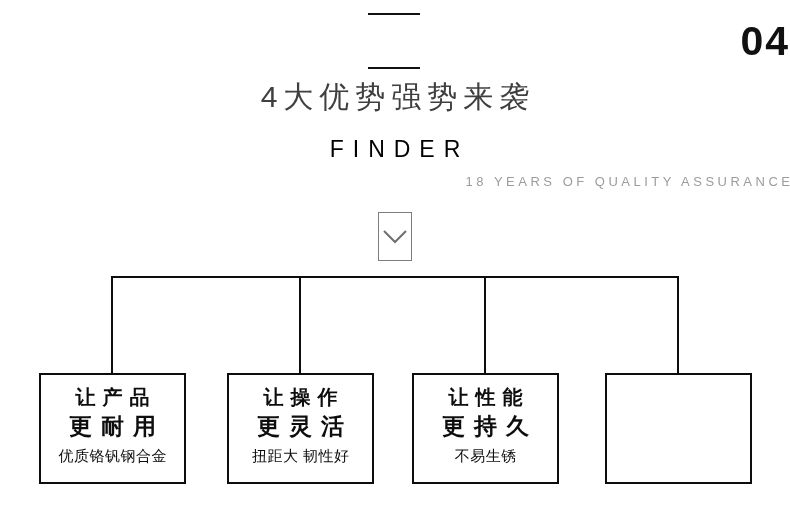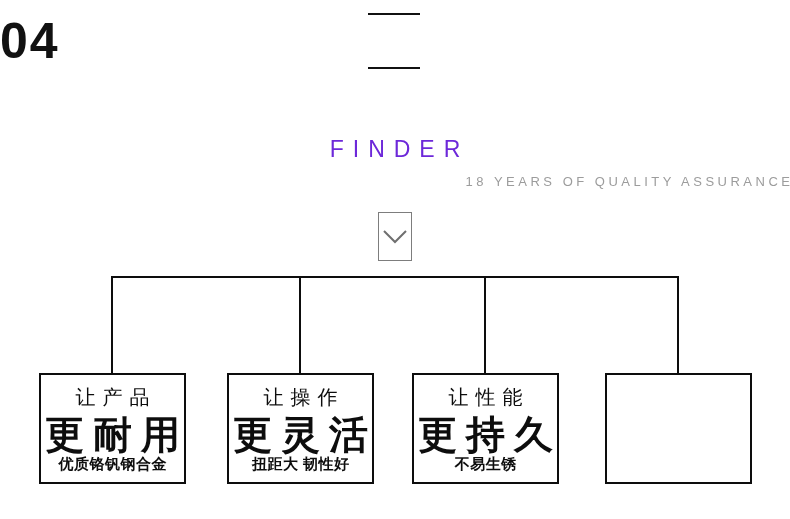--- a/index.html
+++ b/index.html
@@ -23,22 +23,22 @@
     height: 2px;
     background: #111111;
   }
   .deco-line.top { top: 13px; }
   .deco-line.bottom { top: 67px; }
   .big-number {
     position: absolute;
     top: 17px;
     left: 0;
     width: 100%;
-    text-align: left;
-    font-size: 50px;
+    text-align: right;
+    font-size: 41px;
     line-height: 48px;
     font-weight: 800;
     letter-spacing: 2px;
     color: #111111;
   }
   .section-title {
     position: absolute;
     top: 81px;
     left: 0;
     width: 100%;
@@ -52,21 +52,21 @@
   .section-title span { display: inline-block; letter-spacing: 6px; margin-right: -6px; }
   .brand {
     position: absolute;
     top: 137px;
     left: 0;
     width: 100%;
     text-align: center;
     font-size: 23px;
     line-height: 25px;
     font-weight: 300;
-    color: #6d28d9;
+    color: #000000;
   }
   .brand span { display: inline-block; letter-spacing: 9px; margin-right: -9px; }
   .tagline {
     position: absolute;
     top: 174px;
     left: 0;
     width: 100%;
     text-align: right;
     font-size: 13px;
     line-height: 15px;
@@ -122,48 +122,49 @@
     color: #0d0d0d;
   }
   .c1 { left: 39px; }
   .c2 { left: 227px; }
   .c3 { left: 412px; }
   .c4 { left: 605px; }
   .card-lead {
     margin-top: 11px;
     font-size: 20px;
     line-height: 22px;
-    font-weight: 400;
+    font-weight: 700;
   }
   .card-lead span { display: inline-block; letter-spacing: 7px; margin-right: -7px; }
   .card-headline {
-    margin-top: 9px;
-    font-size: 39px;
+    margin-top: 1px;
+    font-size: 23px;
     line-height: 35px;
     font-weight: 800;
   }
   .card-headline span { display: inline-block; letter-spacing: 9px; margin-right: -9px; }
   .card-detail {
     margin-top: 3px;
     font-size: 15px;
     line-height: 18px;
-    font-weight: 700;
+    font-weight: 400;
     text-align: center;
   }
   .card-detail span { display: inline-block; letter-spacing: 0.5px; margin-right: -0.5px; }
 </style>
 </head>
 <body>
 
 <div class="page">
 
   <div class="deco-line top"></div>
   <div class="big-number">04</div>
   <div class="deco-line bottom"></div>
 
+  <h1 class="section-title"><span>4大优势强势来袭</span></h1>
 
   <div class="brand"><span>FINDER</span></div>
 
   <div class="tagline"><span>18 YEARS OF QUALITY ASSURANCE</span></div>
 
   <div class="chevron-box">
     <svg width="24" height="14" viewBox="0 0 24 14" aria-hidden="true">
       <polyline points="1,1 12,12 23,1" fill="none" stroke="#6f6f6f" stroke-width="2"></polyline>
     </svg>
   </div>

